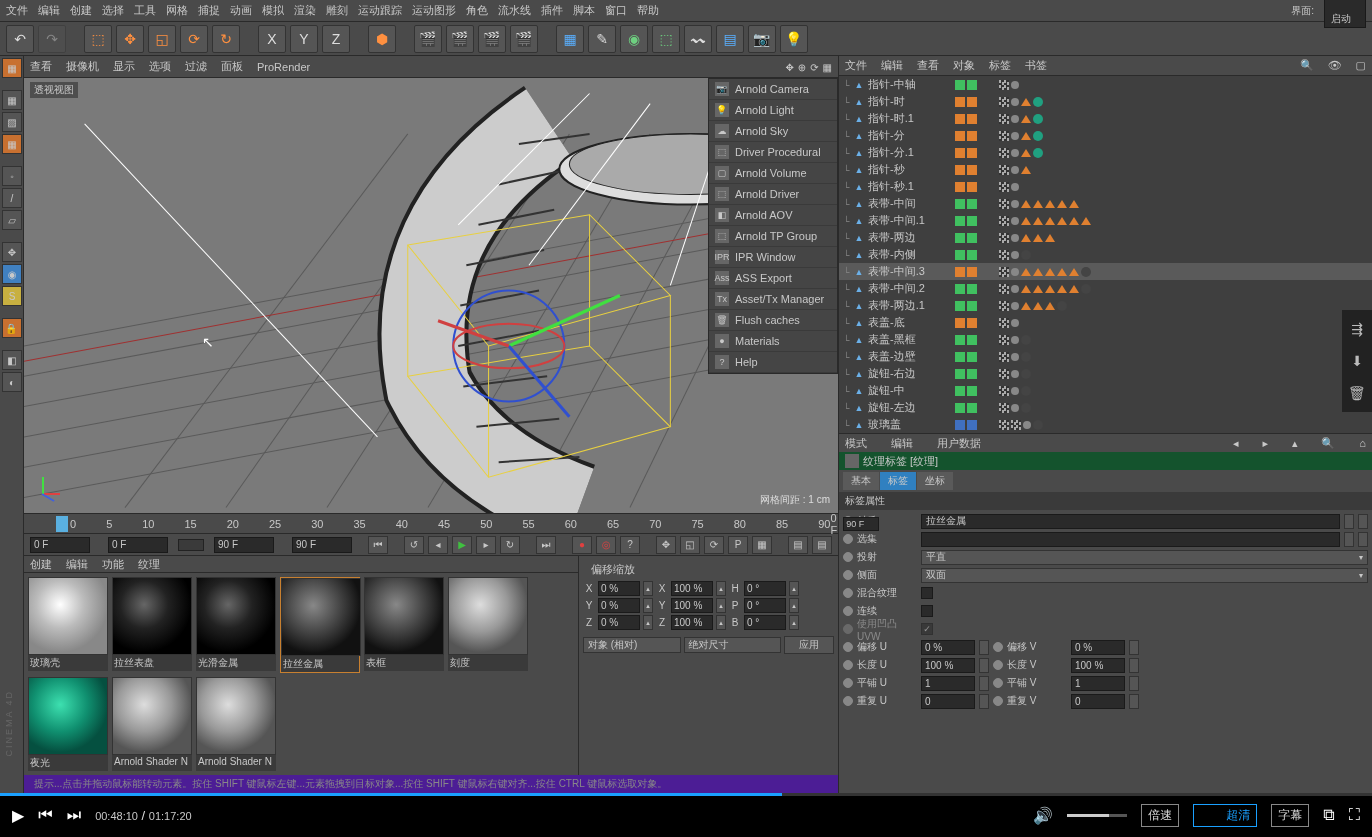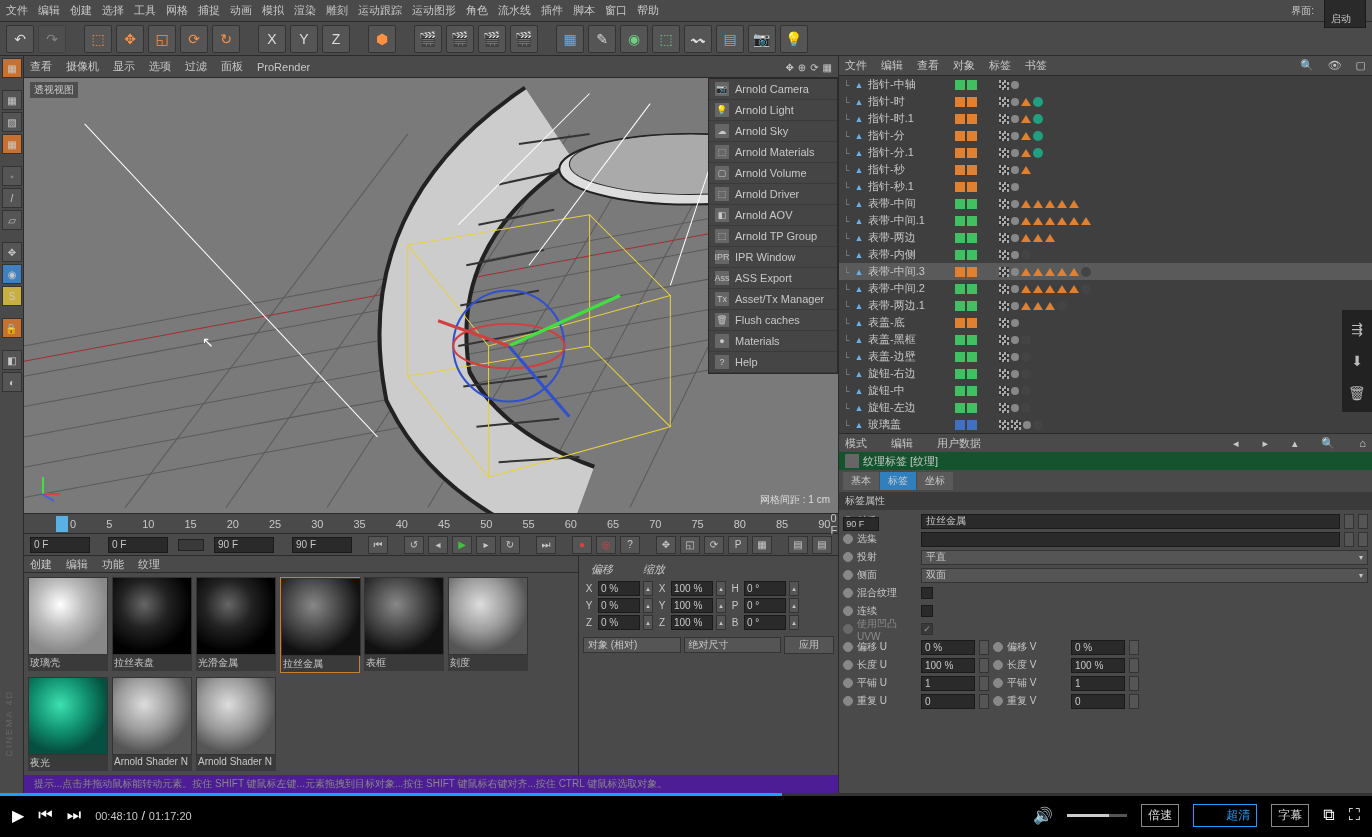--- a/index.html
+++ b/index.html
@@ -55,21 +55,21 @@
 .mat-item { width:80px; display:flex; flex-direction:column; }
 .mat-item.selected { border:1px solid #c88030; }
 .mat-ball { width:80px; height:78px; background:radial-gradient(circle at 40% 35%, #eee 0%, #888 35%, #222 70%); border:1px solid #333; }
 .mat-ball.glass { background:radial-gradient(circle at 40% 35%, #fff 0%, #bbb 35%, #888 70%); }
 .mat-ball.dark { background:radial-gradient(circle at 40% 35%, #666 0%, #222 35%, #000 70%); }
 .mat-ball.teal { background:radial-gradient(circle at 40% 35%, #3de0b0 0%, #109070 40%, #055040 70%); }
 .mat-ball.grey { background:radial-gradient(circle at 40% 35%, #ddd 0%, #999 40%, #555 70%); }
 .mat-ball.darkgrey { background:radial-gradient(circle at 40% 35%, #888 0%, #444 40%, #111 70%); }
 .mat-name { height:16px; background:#3a3a3a; font-size:10px; padding:1px 2px; overflow:hidden; white-space:nowrap; }
 .coord-panel { width:260px; background:#4a4a4a; border-left:1px solid #2a2a2a; padding:4px; }
-.coord-tabs { display:flex; gap:30px; font-size:10px; padding:2px 8px;font-style:italic; }
+.coord-tabs { display:flex; font-size:10px; padding:2px 8px; }
 .coord-row { display:flex; align-items:center; gap:3px; margin:2px 0; }
 .coord-lbl { width:12px; text-align:center; font-size:10px; }
 .coord-in { width:42px; height:15px; background:#2a2a2a; border:1px solid #1a1a1a; font-size:10px; padding:0 2px; }
 .coord-spin { width:10px; height:15px; background:#555; border:1px solid #333; font-size:7px; display:flex; align-items:center; justify-content:center; }
 .coord-dd { flex:1; height:16px; background:#555; border:1px solid #333; font-size:10px; padding:0 4px; display:flex; align-items:center; }
 .coord-btn { width:50px; height:18px; background:#555; border:1px solid #333; font-size:10px; display:flex; align-items:center; justify-content:center; }
 .right-col { width:534px; background:#4a4a4a; display:flex; flex-direction:column; border-left:1px solid #2a2a2a; }
 .obj-tabs { height:20px; display:flex; align-items:center; padding:0 6px; gap:14px; font-size:10px; border-bottom:1px solid #2a2a2a; }
 .obj-tabs .spacer { flex:1; }
 .obj-list { flex:1; overflow:auto; background:#3f3f3f; }
@@ -291,21 +291,21 @@
           <div class="am-item">
             <span class="am-icon">💡</span>
             <span>Arnold Light</span>
           </div>
           <div class="am-item">
             <span class="am-icon">☁</span>
             <span>Arnold Sky</span>
           </div>
           <div class="am-item">
             <span class="am-icon">⬚</span>
-            <span>Arnold Materials</span>
+            <span>Driver Procedural</span>
           </div>
           <div class="am-item">
             <span class="am-icon">▢</span>
             <span>Arnold Volume</span>
           </div>
           <div class="am-item">
             <span class="am-icon">⬚</span>
             <span>Arnold Driver</span>
           </div>
           <div class="am-item">

